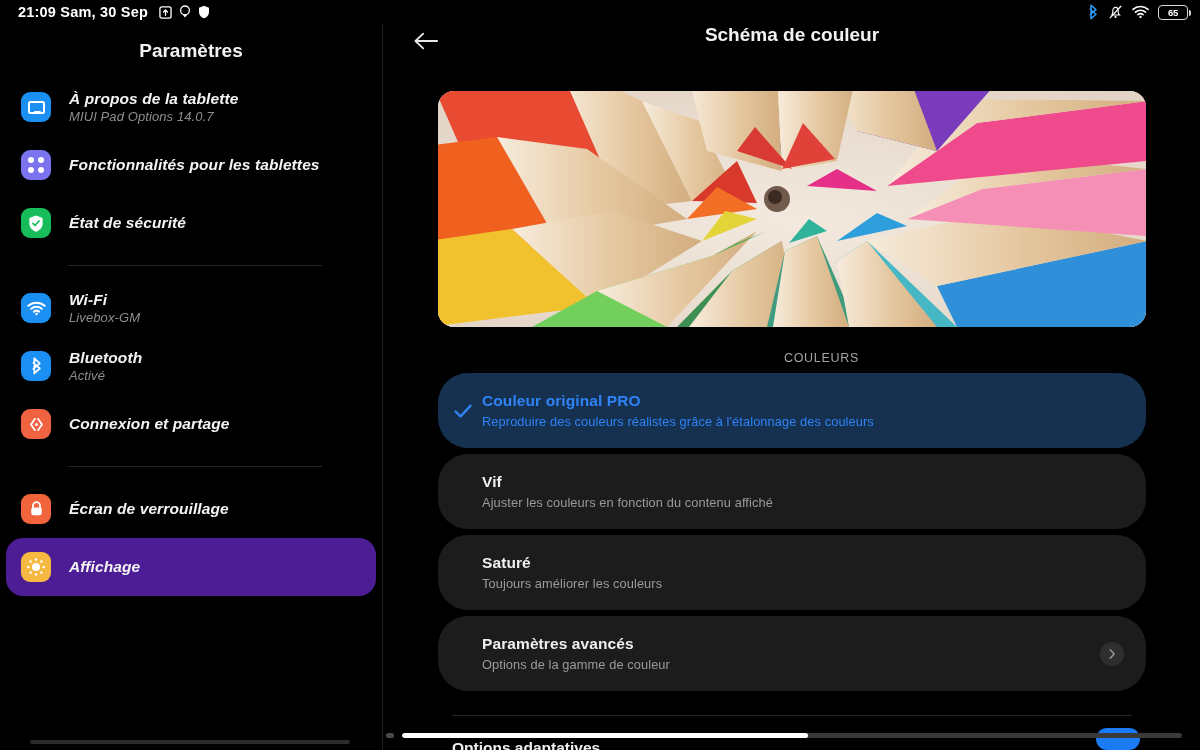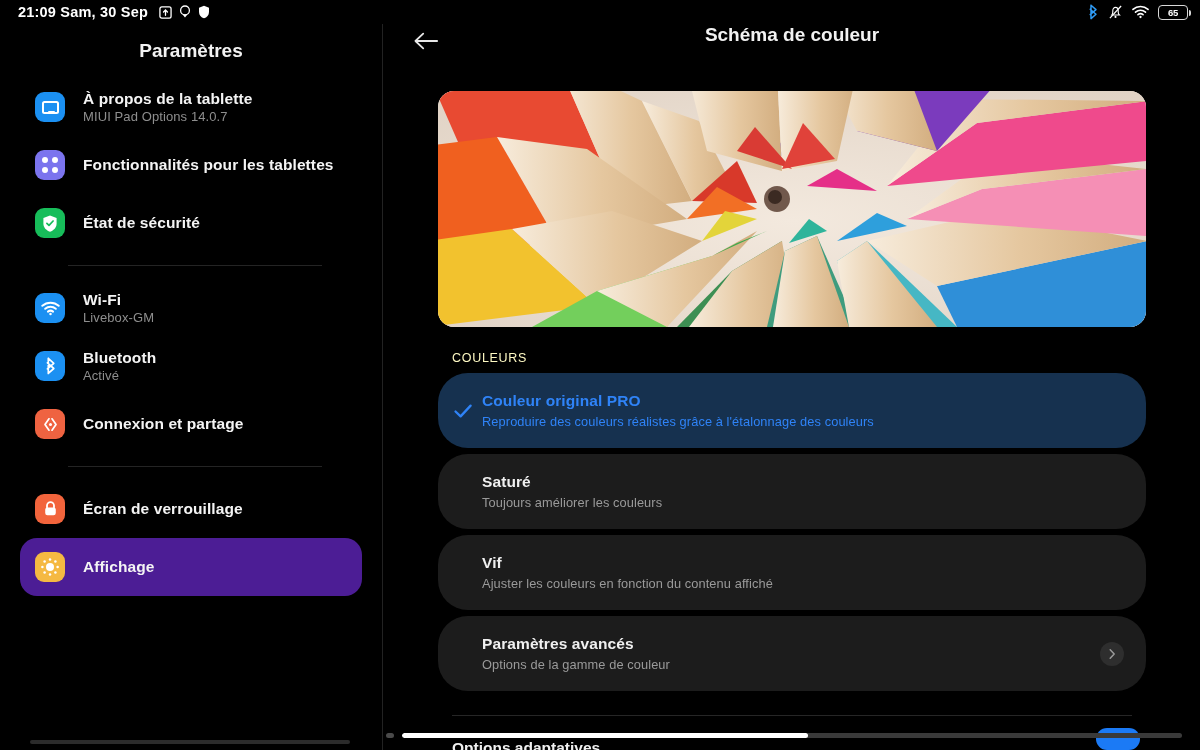--- a/index.html
+++ b/index.html
@@ -36,21 +36,21 @@
   
   .sidebar {
     position: absolute; top: 24px; left: 0; width: 383px; height: 726px;
     background: #000; border-right: 1px solid #222;
     overflow: hidden;
   }
   .sidebar-title {
     height: 54px; display: flex; align-items: center; justify-content: center;
     color: #f2f2f2; font-size: 19px; font-weight: bold;
   }
-  .nav-group { padding: 0 20px; }
+  .nav-group { padding: 0 6px; font-style: italic; }
   .nav-item {
     display: flex; align-items: center; gap: 18px;
     height: 58px; padding: 0 12px 0 15px; border-radius: 17px;
     cursor: pointer;
   }
   .nav-item.selected { background: #4c1d95; }
   .nav-ico {
     width: 30px; height: 30px; border-radius: 9px; flex: 0 0 30px;
     display: flex; align-items: center; justify-content: center;
     position: relative;
@@ -96,22 +96,23 @@
     width: 100%; text-align: center; color: #f2f2f2; font-size: 19px; font-weight: bold;
   }
 
   .hero {
     margin: 13px 54px 0 54px; height: 236px; border-radius: 16px;
     overflow: hidden; position: relative; background: #e8ddd2;
   }
   .hero svg { display: block; width: 100%; height: 100%; }
 
   .section-label {
-    color: #fef9c3; font-size: 12.5px; letter-spacing: .7px;
+    color: #a3a3a3; font-size: 12.5px; letter-spacing: .7px;
     margin: 24px 9px 8px 68px;
+    text-align: center;
   }
 
   .cards { padding: 0 54px; display: flex; flex-direction: column; gap: 6px; }
   .card {
     position: relative; border-radius: 30px; background: #1c1c1c;
     min-height: 75px; display: flex; align-items: center;
     padding: 0 28px 0 44px; cursor: pointer;
   }
   .card.active { background: #16314f; }
   .card .check {
@@ -434,29 +435,29 @@
             </svg>
         </span>
         <span class="card-text">
           <span class="card-title">Couleur original PRO</span>
           <span class="card-sub">Reproduire des couleurs réalistes grâce à l'étalonnage des couleurs</span>
         </span>
       </div>
 
       <div class="card">
         <span class="card-text">
+          <span class="card-title">Vif</span>
+          <span class="card-sub">Ajuster les couleurs en fonction du contenu affiché</span>
+        </span>
+      </div>
+
+      <div class="card">
+        <span class="card-text">
           <span class="card-title">Saturé</span>
           <span class="card-sub">Toujours améliorer les couleurs</span>
-        </span>
-      </div>
-
-      <div class="card">
-        <span class="card-text">
-          <span class="card-title">Vif</span>
-          <span class="card-sub">Ajuster les couleurs en fonction du contenu affiché</span>
         </span>
       </div>
 
       <div class="card">
         <span class="card-text">
           <span class="card-title">Paramètres avancés</span>
           <span class="card-sub">Options de la gamme de couleur</span>
         </span>
         <span class="chev">
           <svg width="12" height="12" viewBox="0 0 12 12">

